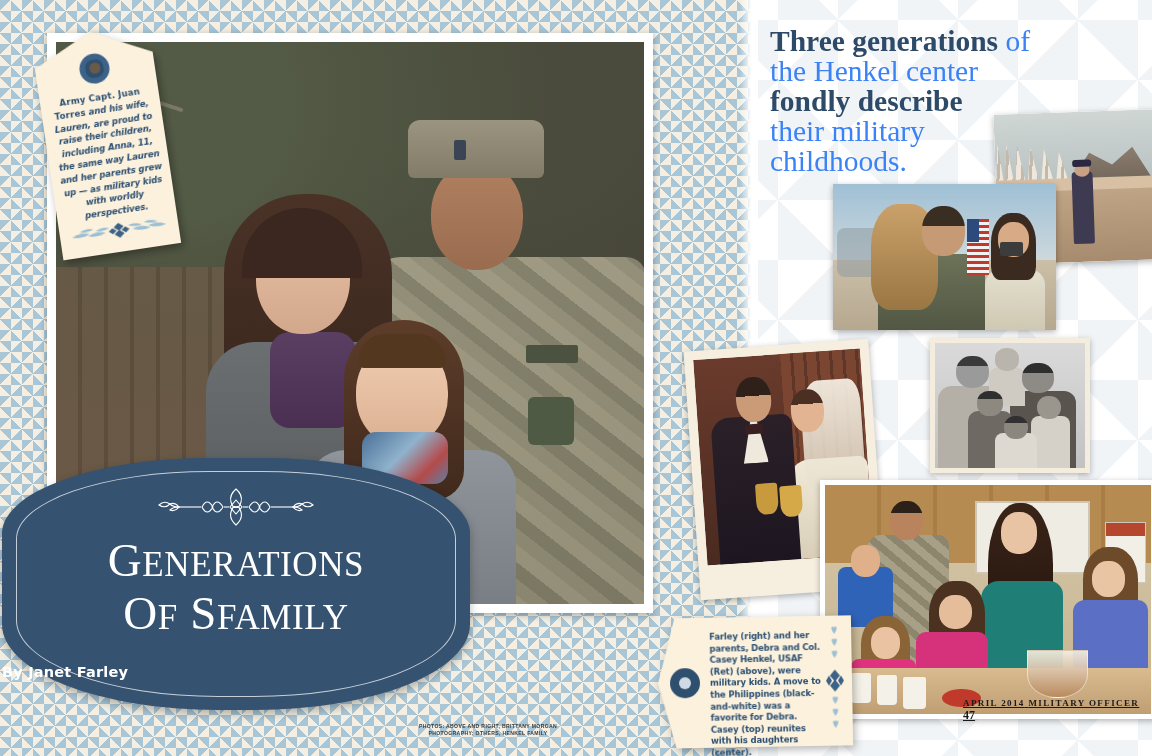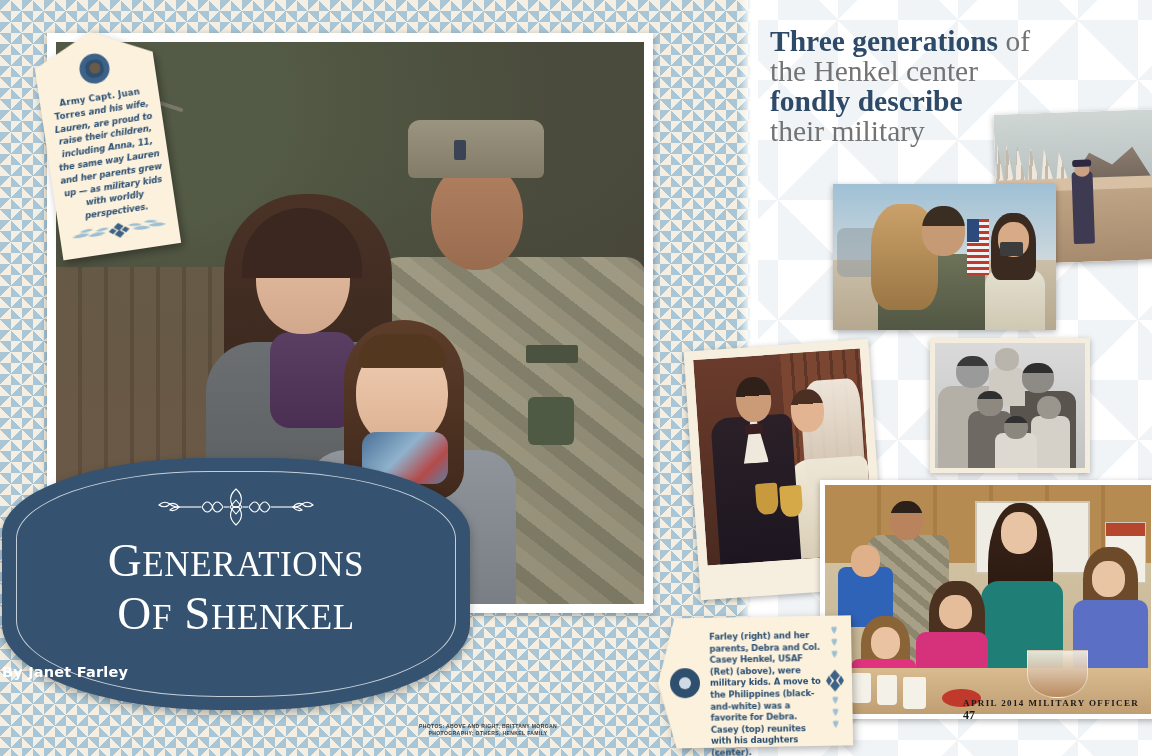--- a/index.html
+++ b/index.html
@@ -166,21 +166,21 @@
     text-align:center;font-family:"Liberation Sans",sans-serif;
     font-size:5.1px;line-height:7px;letter-spacing:.35px;color:#3b3b3b;font-weight:bold;
   }
 
   
   .headline{
     position:absolute;left:770px;top:26px;width:300px;
     font-family:"Liberation Serif", serif;font-size:29.5px;line-height:30px;
   }
   .headline .dk{color:#2d4a68;font-weight:bold;}
-  .headline .lt{color:#737373;}
+  .headline .lt{color:#3b82f6;}
   .headline div{white-space:nowrap;}
 
   
   .ph{position:absolute;background:#fff;box-shadow:0 2px 6px rgba(0,0,0,.3);}
   .ph .inner{position:absolute;inset:0;overflow:hidden;}
 
   
   .ph-academy{left:996px;top:112px;width:152px;height:140px;padding:5px;transform:rotate(-2deg);}
   .pa-sky{position:absolute;left:0;top:0;width:100%;height:46%;
     background:linear-gradient(180deg,#cfd6d4 0%,#b9c3c2 100%);}
@@ -311,20 +311,21 @@
     font-family:"DejaVu Sans", sans-serif;font-weight:bold;
     font-size:8.5px;line-height:11.6px;color:#2c4f72;letter-spacing:-.15px;
   }
   .tag-bottom .vflourish{position:absolute;right:8px;top:10px;width:18px;height:110px;}
 
   
   .page-footer{
     position:absolute;left:963px;top:698px;
     font-family:"Liberation Serif", serif;font-size:9px;letter-spacing:1.4px;color:#1a1a1a;
     font-weight:bold;
+    text-decoration:underline;
   }
   .page-footer .pg{font-size:12px;letter-spacing:0;}
 </style>
 </head>
 <body>
 
 <div class="spread">
 
   <div class="left-page"></div>
 
@@ -402,41 +403,42 @@
           <path d="M142 23 q4 5 9 3 q-3-3-9-3z"></path>
         <path d="M19 20 q-6-4-11 1 q6 4 11-1z"></path>
           <path d="M151 20 q6-4 11 1 q-6 4-11-1z"></path>
         <path d="M85 16 l6 7 l-6 7 l-6-7z"></path>
         <path d="M78 23 l-5 0"></path>
           <path d="M92 23 l5 0"></path>
       </g>
     </svg>
     <div class="badge-title">
       <span class="sc">G<small>ENERATIONS</small></span>
-      <span class="l2 sc">O<small>F</small> S<small>HENKEL</small></span>
+      <span class="l2 sc">O<small>F</small> S<small>FAMILY</small></span>
     </div>
     <div class="badge-byline">By Janet Farley</div>
   </div>
 
   <div class="photo-credit">
     <div>PHOTOS: ABOVE AND RIGHT, BRITTANY MORGAN</div>
     <div>PHOTOGRAPHY; OTHERS, HENKEL FAMILY</div>
   </div>
 
   <div class="page-gutter"></div>
 
   <div class="right-page">
     <div class="right-watermark"></div>
   </div>
 
   <div class="headline">
     <div><span class="dk">Three generations</span><span class="lt"> of</span></div>
     <div><span class="lt">the Henkel center</span></div>
     <div><span class="dk">fondly describe</span></div>
     <div><span class="lt">their military</span></div>
+    <div><span class="lt">childhoods.</span></div>
   </div>
 
   <div class="ph ph-academy">
     <div class="inner">
       <div class="pa-sky"></div>
       <div class="pa-mtn"></div>
       <div class="pa-chapel"></div>
       <div class="pa-ground"></div>
       <div class="pa-wall"></div>
       <div class="pa-man-body"></div>

